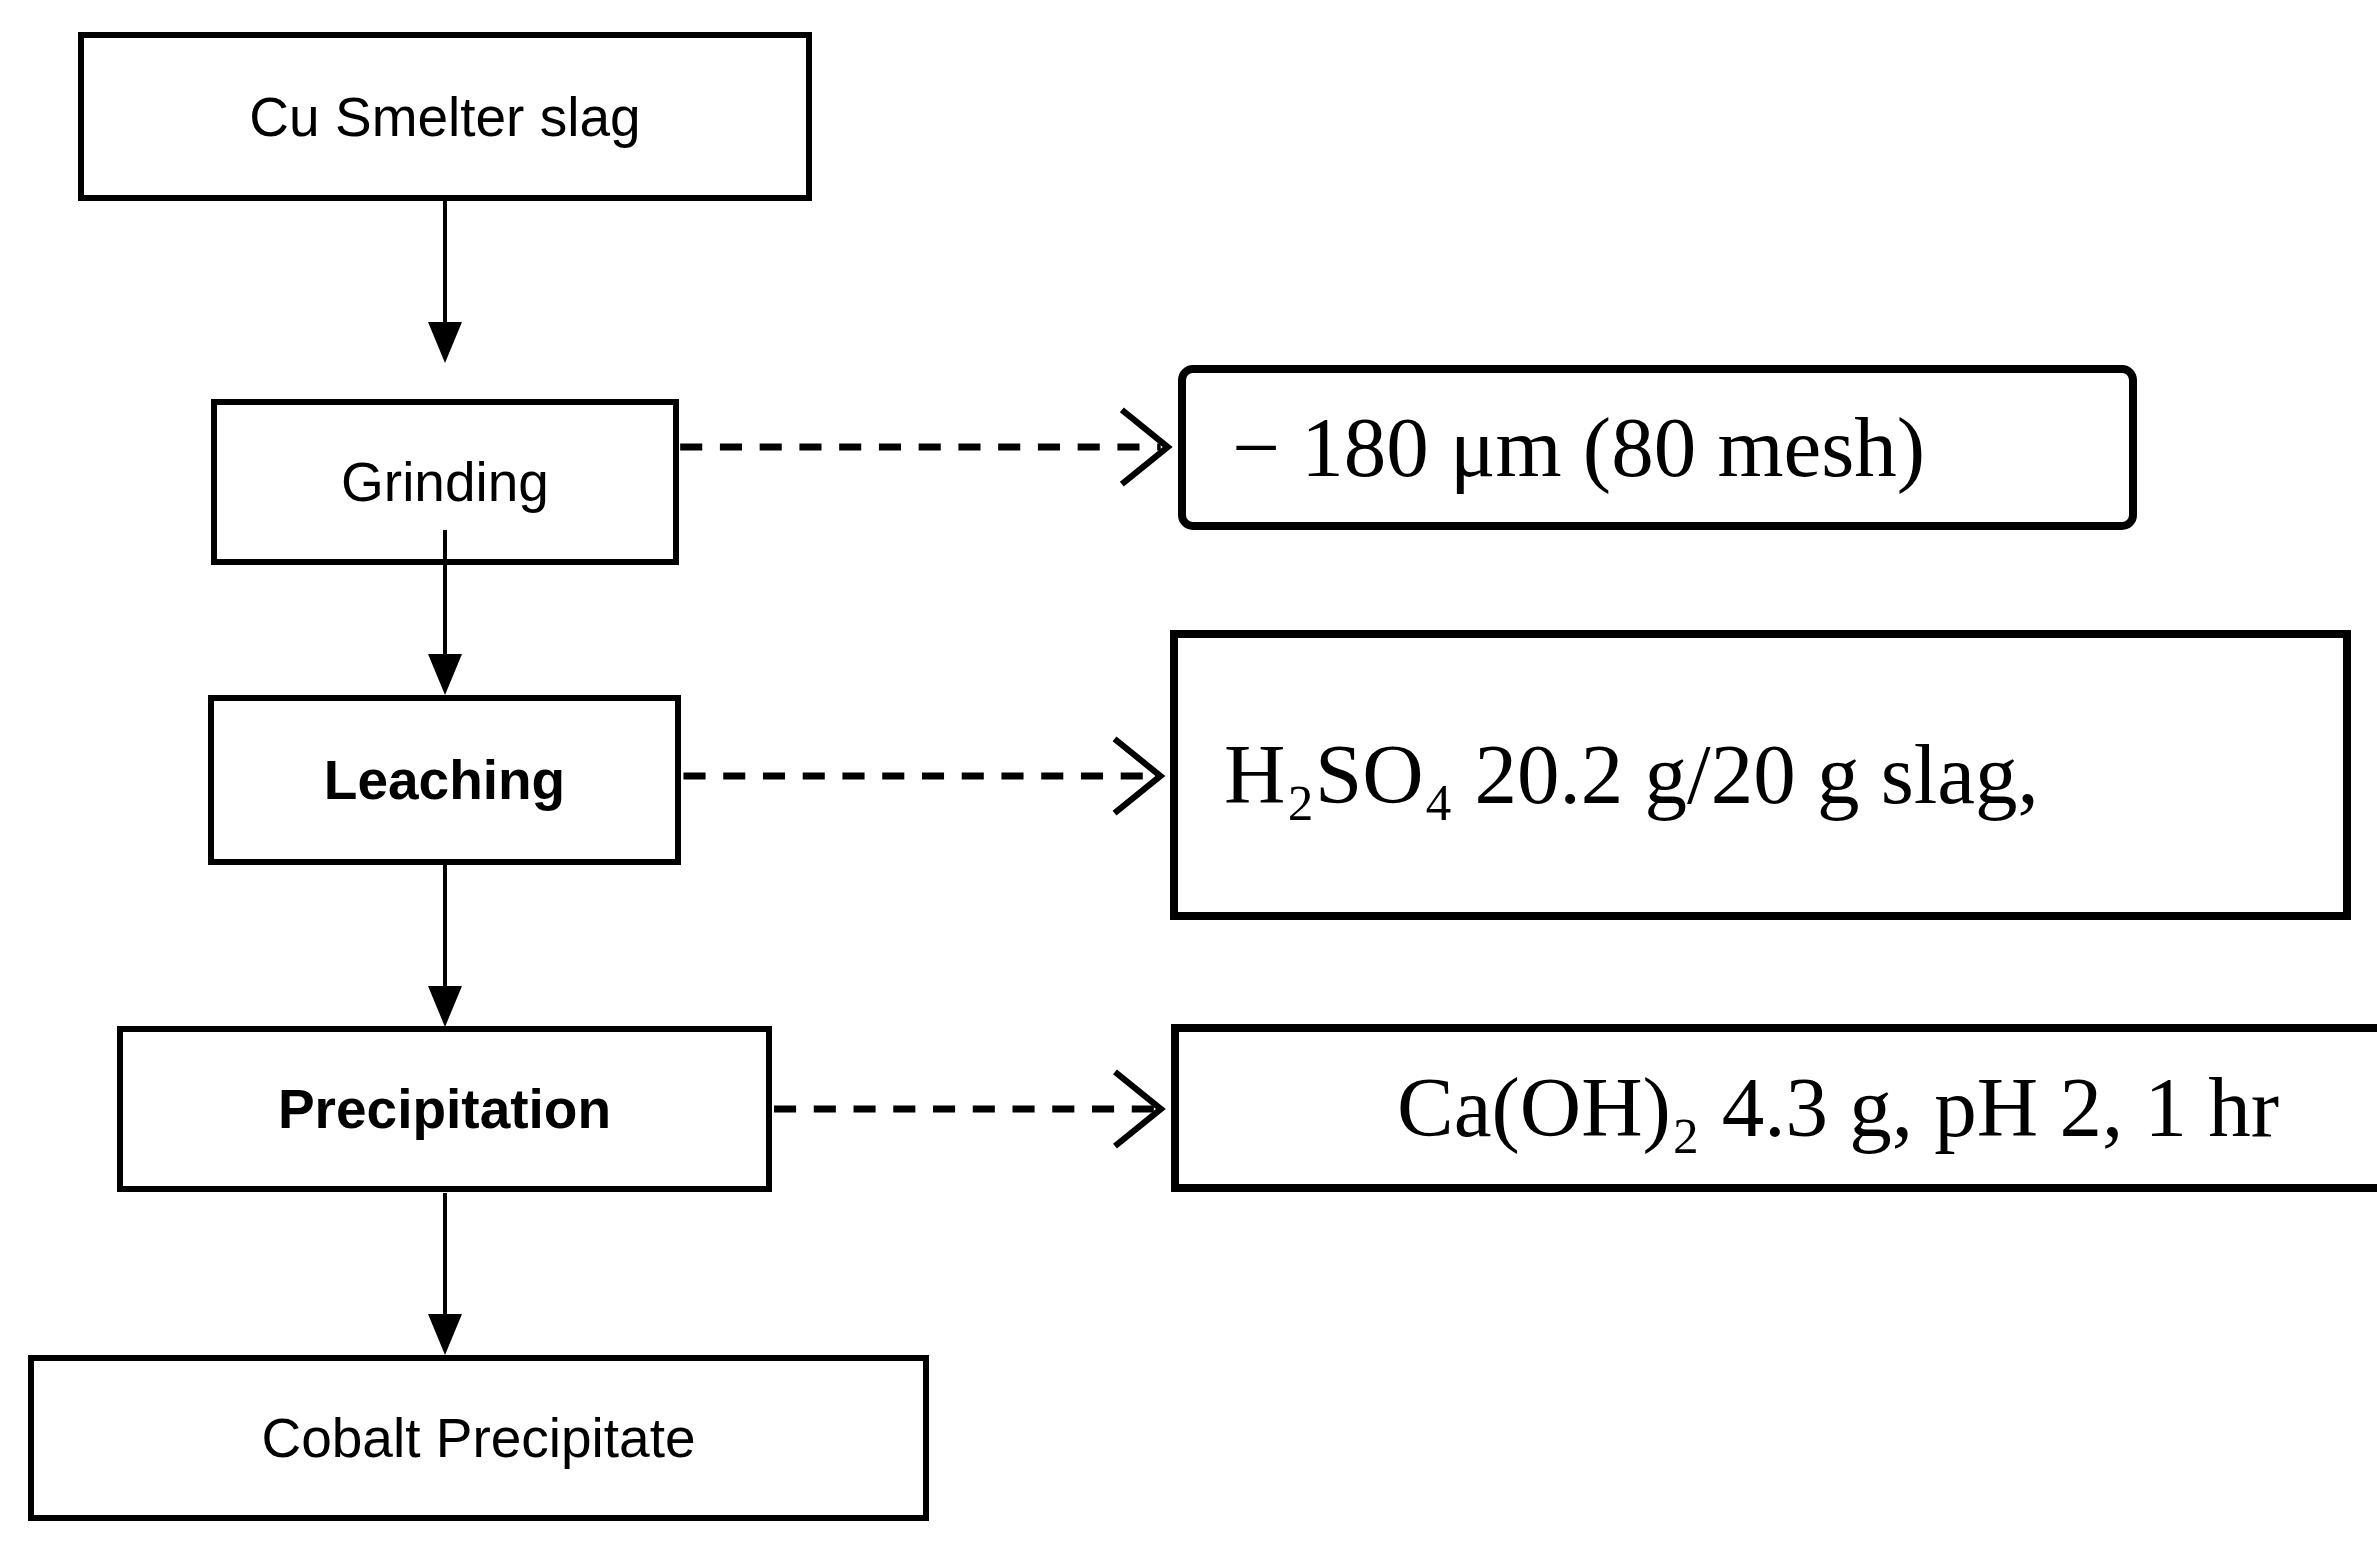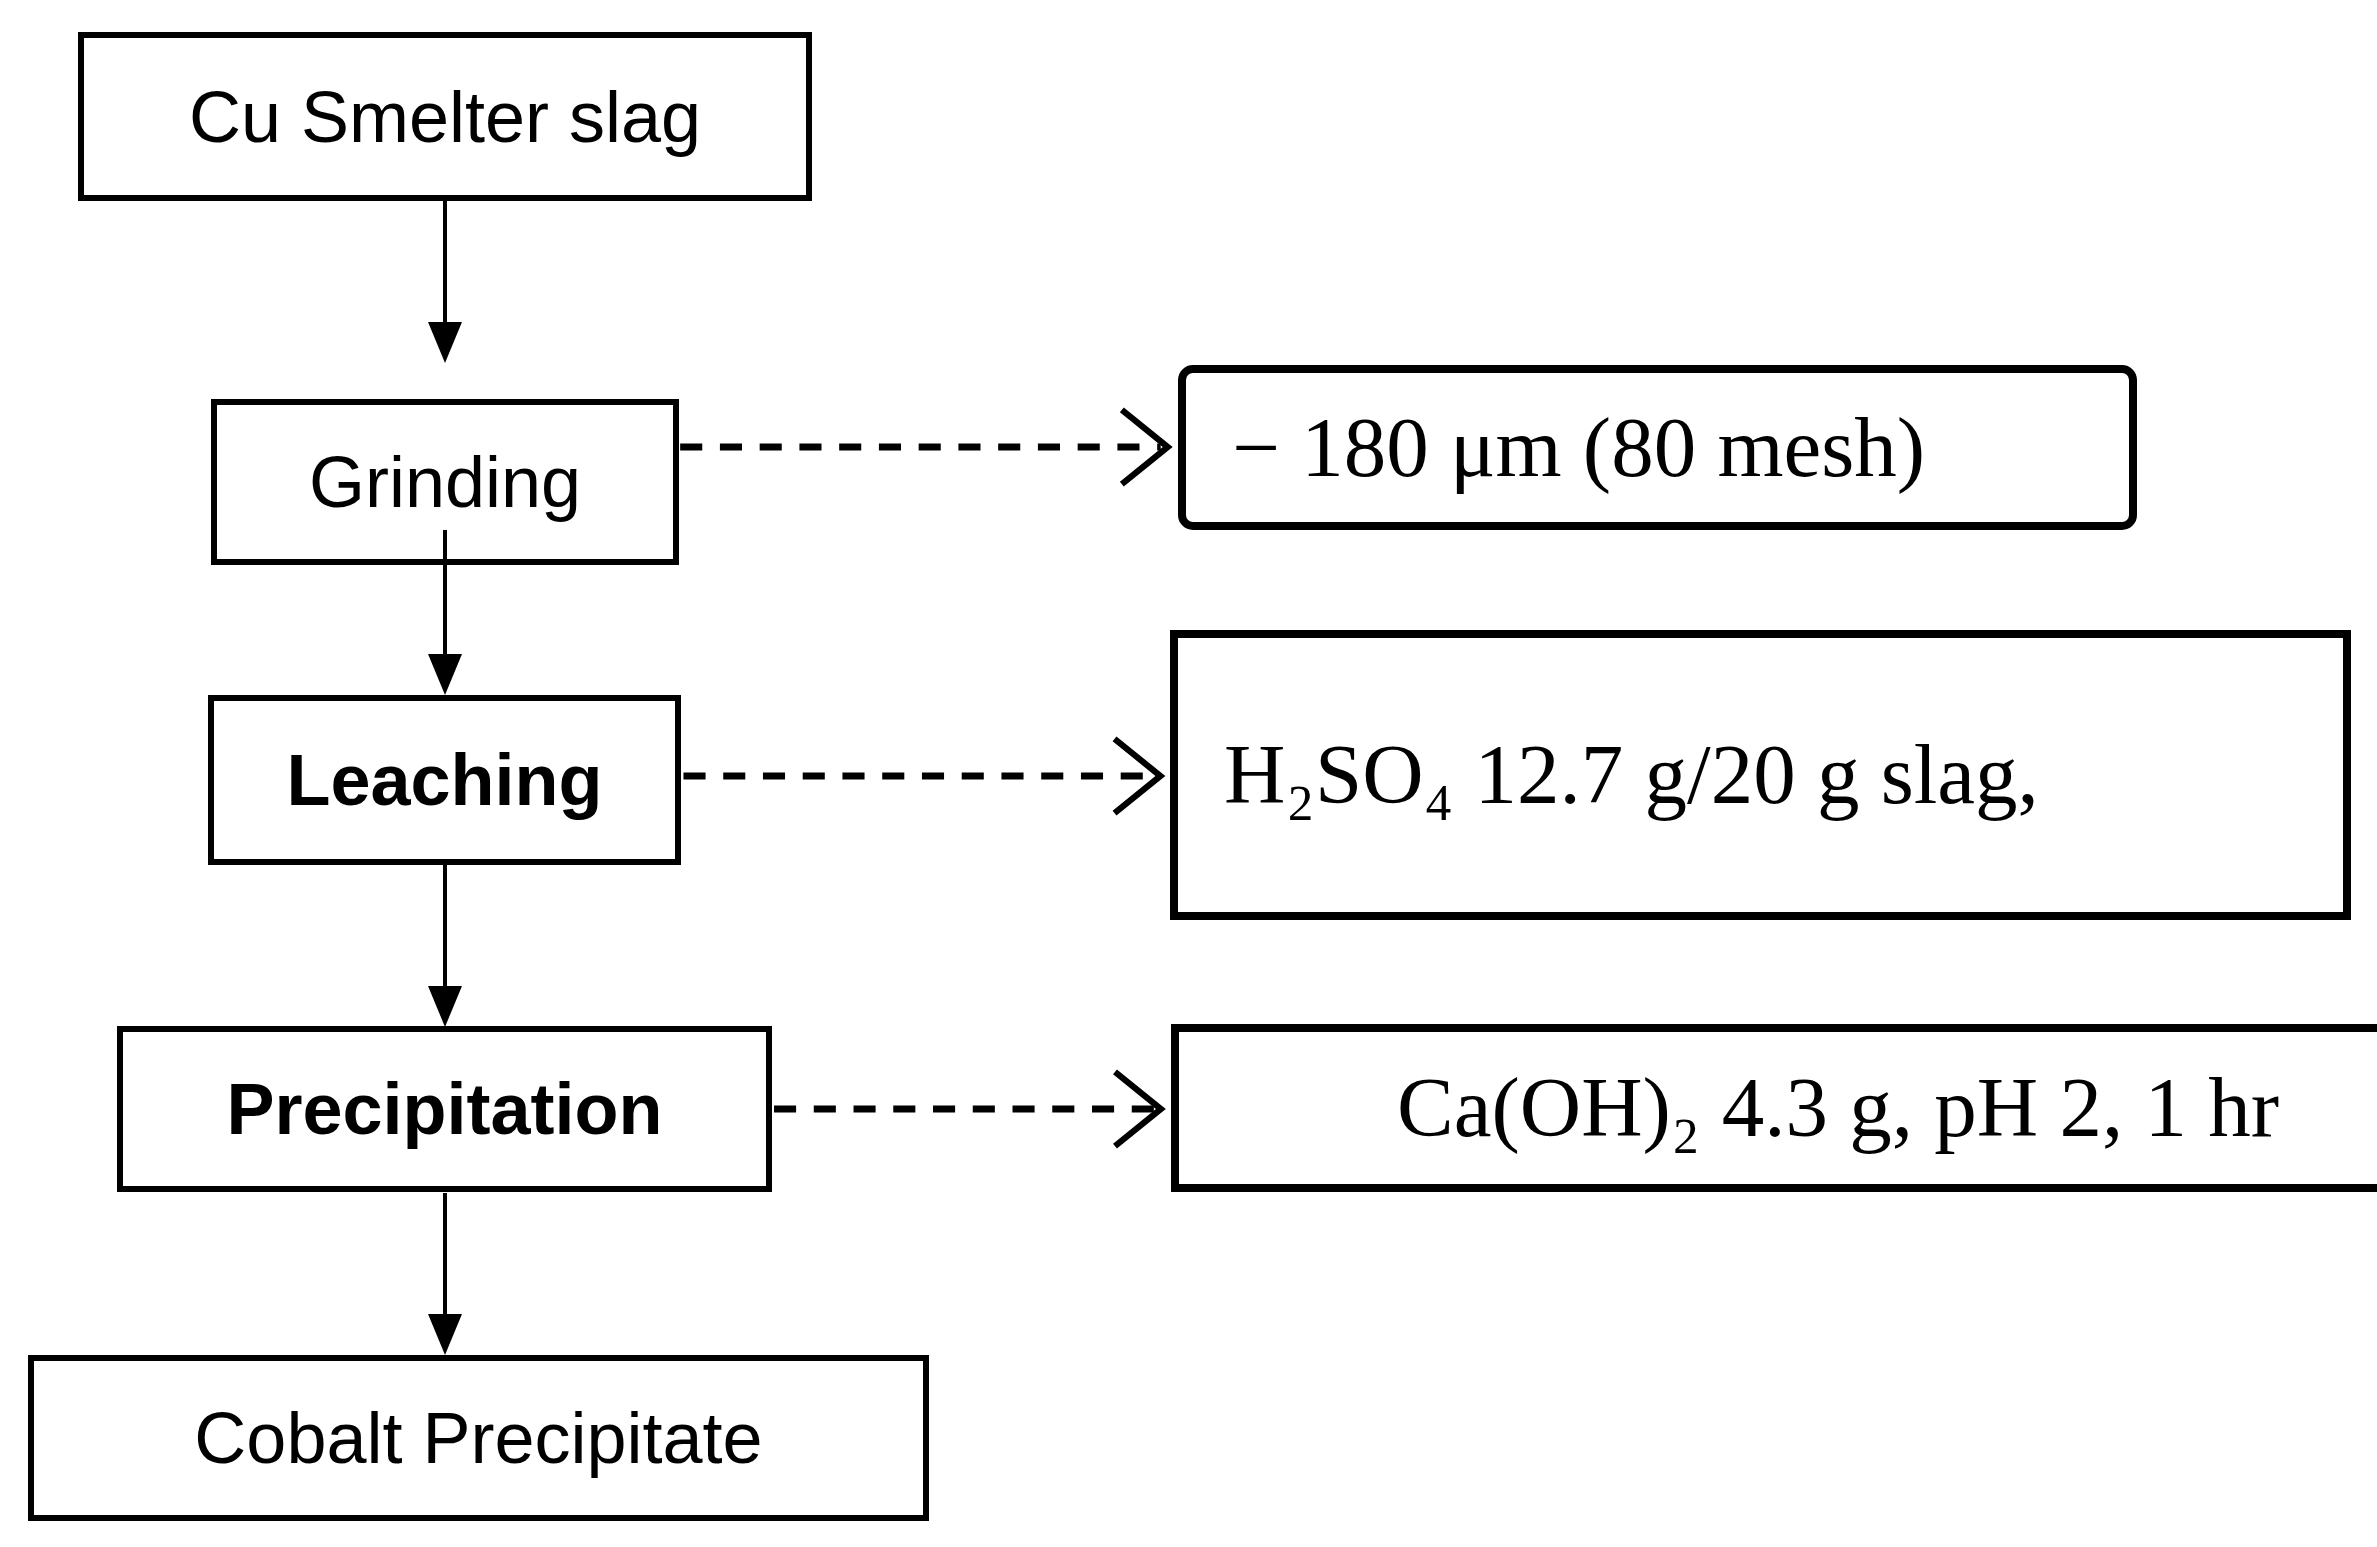--- a/index.html
+++ b/index.html
@@ -16,21 +16,21 @@
   }
   .node {
     position: absolute;
     box-sizing: border-box;
     border: 6.2px solid #000000;
     background: #ffffff;
     display: flex;
     align-items: center;
     justify-content: center;
     font-family: "Liberation Sans", "DejaVu Sans", sans-serif;
-    font-size: 72px;
+    font-size: 55px;
     color: #000000;
     white-space: nowrap;
   }
   .node.bold { font-weight: bold; align-items: center; }
   .annotation {
     position: absolute;
     box-sizing: border-box;
     border: 8px solid #000000;
     background: #ffffff;
     display: flex;
@@ -83,21 +83,21 @@
 
   <div class="node" style="left:28px; top:1355px; width:901px; height:166px;">
     <span>Cobalt Precipitate</span>
   </div>
 
   <div class="annotation" style="left:1178px; top:365px; width:959px; height:165px;border-radius:15px;">
     <span>− 180 μm (80 mesh)</span>
   </div>
 
   <div class="annotation" style="left:1170px; top:630px; width:1181px; height:290px;">
-    <span>H₂SO₄ 12.7 g/20 g slag,</span>
+    <span>H₂SO₄ 20.2 g/20 g slag,</span>
   </div>
 
   <div class="annotation" style="left:1171px; top:1024px; width:1288px; height:168px;text-align:center;">
     <span>Ca(OH)₂ 4.3 g, pH 2, 1 hr</span>
   </div>
 
   <div>
     <div class="vline" style="left:443px; top:201px; height:123px;"></div>
     <div class="vhead" style="left:428px; top:322px;"></div>
   </div>

